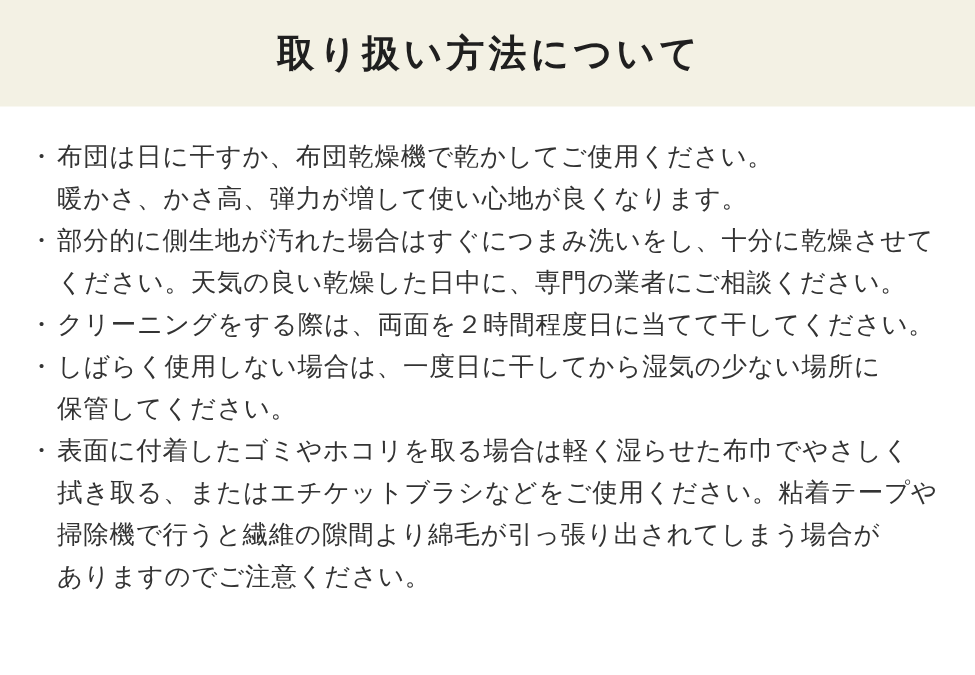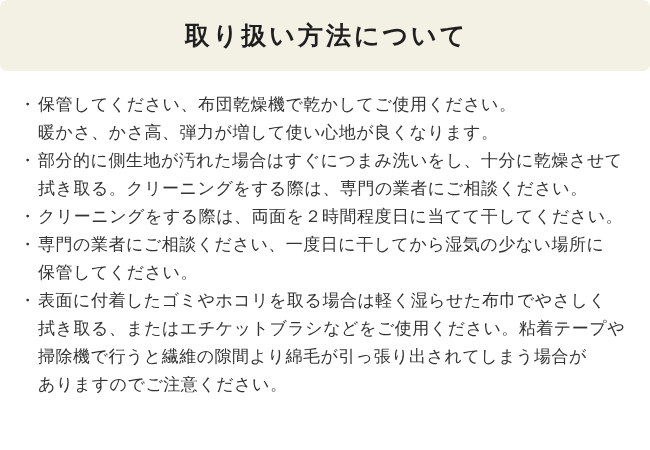--- a/index.html
+++ b/index.html
@@ -1,21 +1,21 @@
 <!DOCTYPE html>
 <html lang="ja" style="--header-bg: #F3F1E4; --page-bg: #FFFFFF; --title-color: #1F1F1F; --body-color: #333333;"><head>
 <meta charset="utf-8">
 <style>
   :root {
     --header-bg: #F3F1E4;
     --page-bg: #FFFFFF;
     --title-color: #1F1F1F;
     --body-color: #333333;
   }
-  * { margin: 0; padding: 0; box-sizing: border-box; border-radius: 7px; }
+  * { margin: 0; padding: 0; box-sizing: border-box; }
   html, body {
     width: 650px;
     height: 450px;
     background: var(--page-bg);
     font-family: "Liberation Sans", sans-serif;
     overflow: hidden;
   }
   .page {
     width: 650px;
     height: 450px;
@@ -66,35 +66,35 @@
 <div class="page">
 
   <div class="title-banner">
     <h1>取り扱い方法について</h1>
   </div>
 
   <div class="content">
 
   <div class="instruction-item" style="">
       <span class="bullet">・</span>
-      <div class="lines">保管してください、布団乾燥機で乾かしてご使用ください。
+      <div class="lines">布団は日に干すか、布団乾燥機で乾かしてご使用ください。
 暖かさ、かさ高、弾力が増して使い心地が良くなります。</div>
     </div>
       <div class="instruction-item" style="">
       <span class="bullet">・</span>
       <div class="lines">部分的に側生地が汚れた場合はすぐにつまみ洗いをし、十分に乾燥させて
-拭き取る。クリーニングをする際は、専門の業者にご相談ください。</div>
+ください。天気の良い乾燥した日中に、専門の業者にご相談ください。</div>
     </div>
       <div class="instruction-item" style="">
       <span class="bullet">・</span>
       <div class="lines">クリーニングをする際は、両面を２時間程度日に当てて干してください。</div>
     </div>
       <div class="instruction-item" style="">
       <span class="bullet">・</span>
-      <div class="lines">専門の業者にご相談ください、一度日に干してから湿気の少ない場所に
+      <div class="lines">しばらく使用しない場合は、一度日に干してから湿気の少ない場所に
 保管してください。</div>
     </div>
       <div class="instruction-item" style="">
       <span class="bullet">・</span>
       <div class="lines">表面に付着したゴミやホコリを取る場合は軽く湿らせた布巾でやさしく
 拭き取る、またはエチケットブラシなどをご使用ください。粘着テープや
 掃除機で行うと繊維の隙間より綿毛が引っ張り出されてしまう場合が
 ありますのでご注意ください。</div>
     </div>
     </div>

